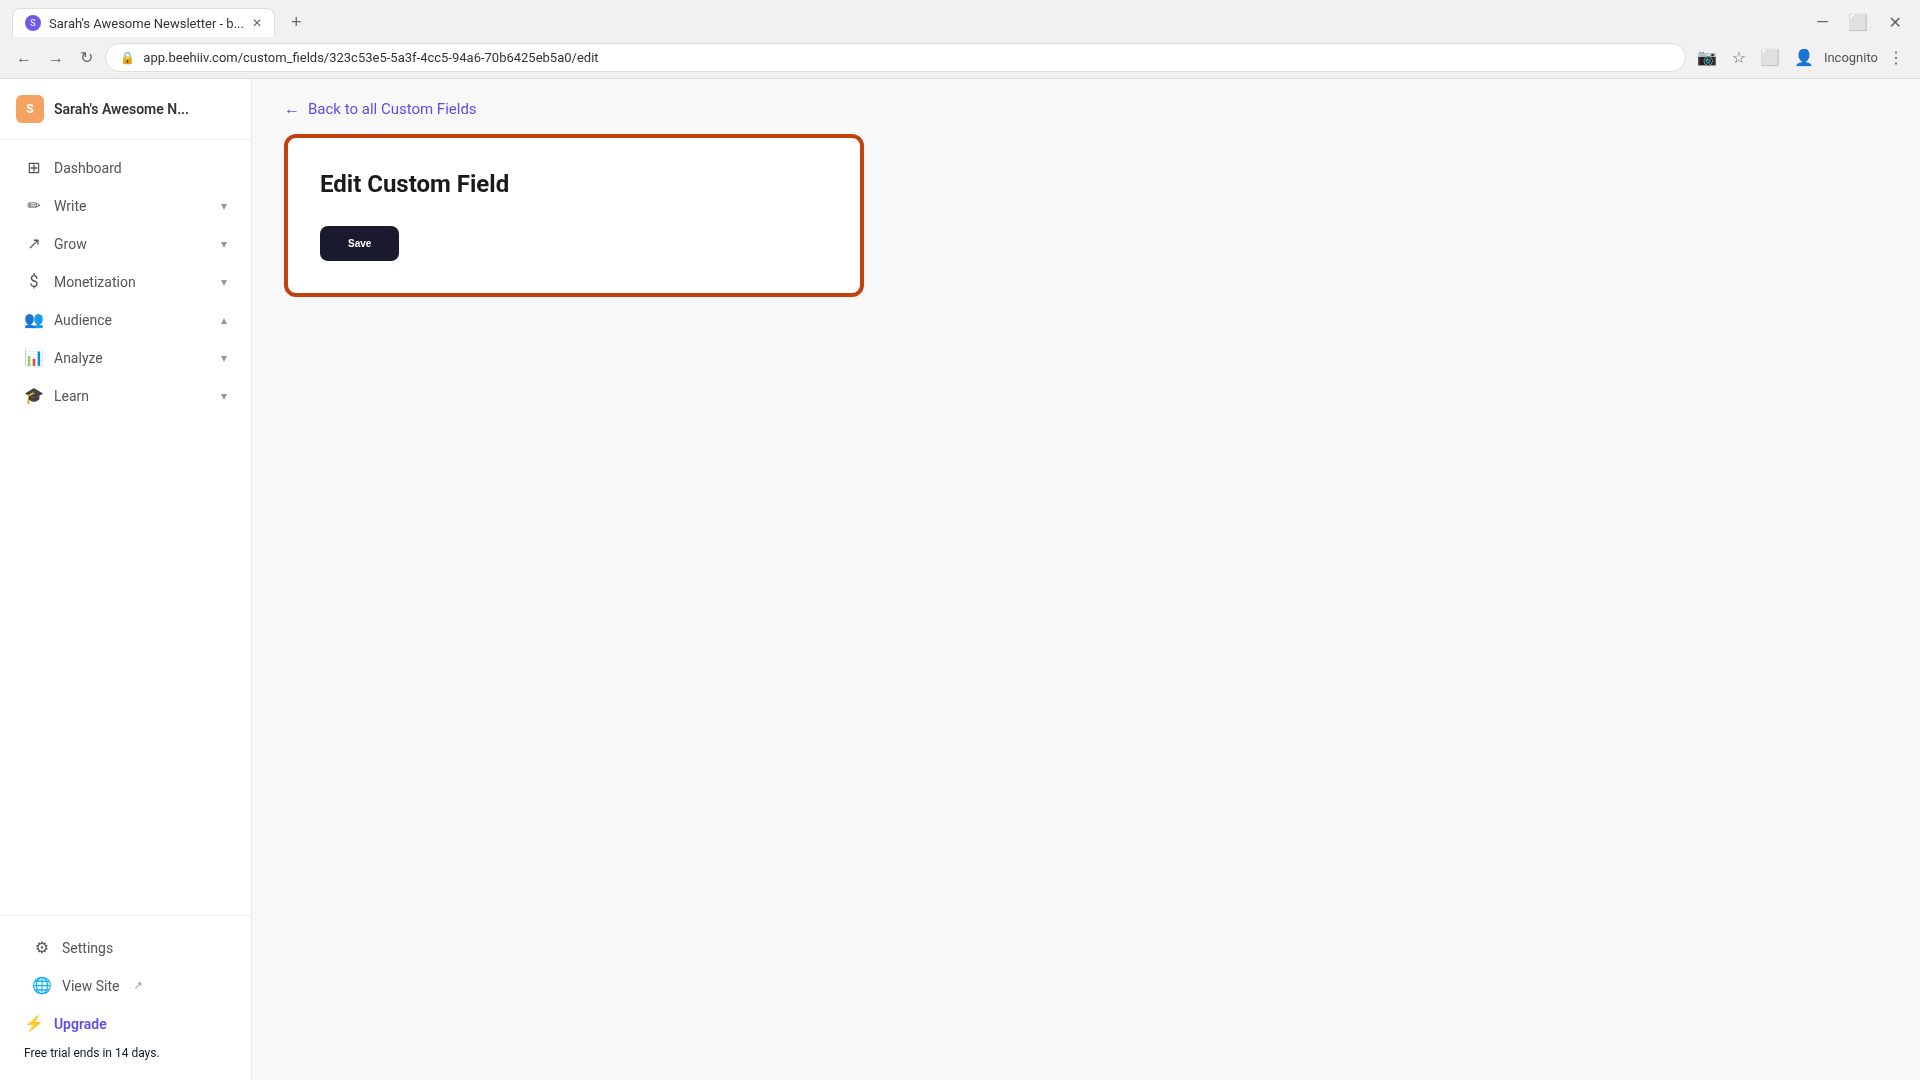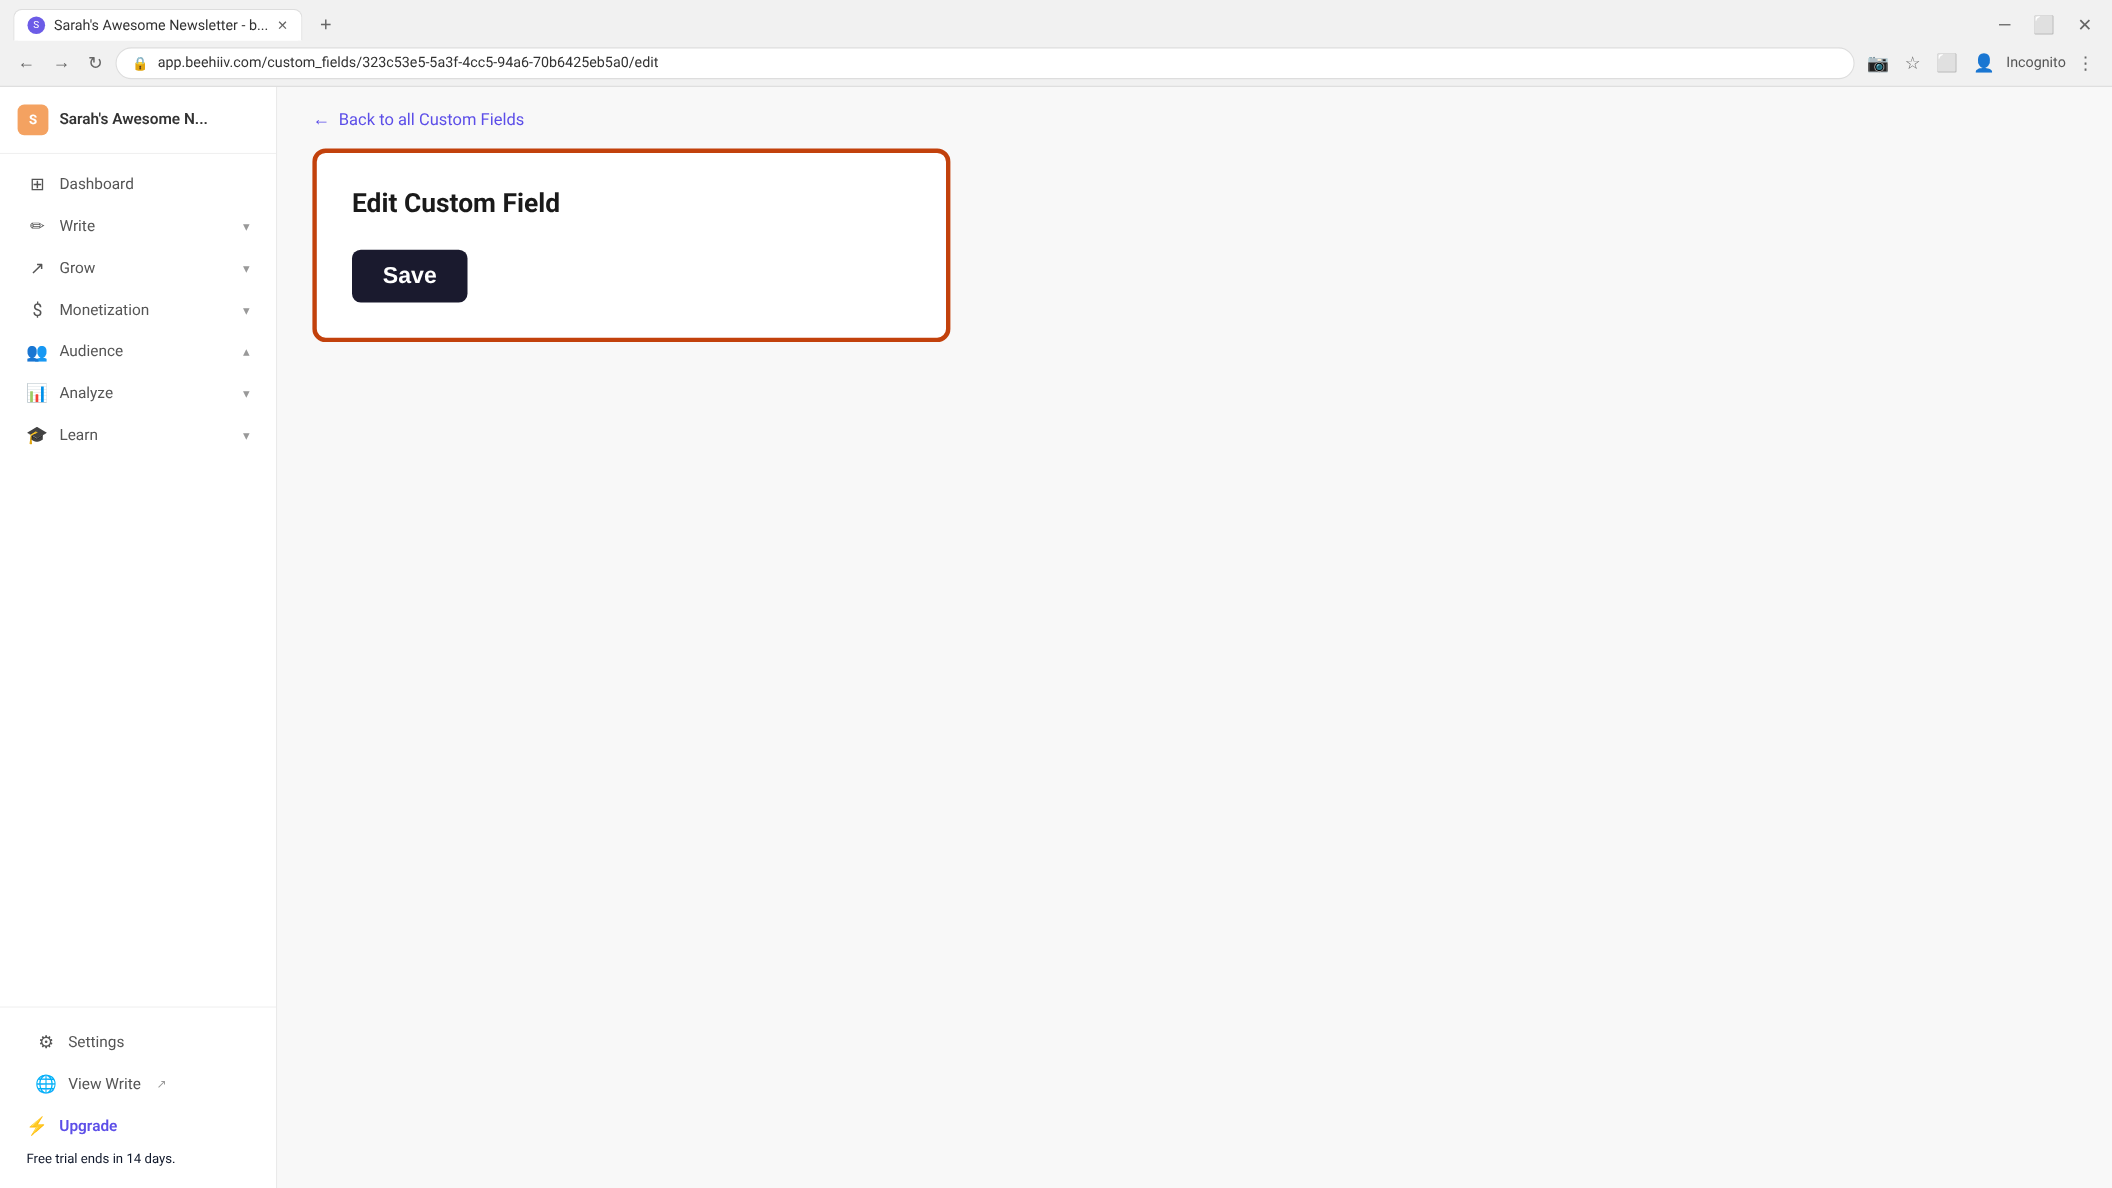--- a/index.html
+++ b/index.html
@@ -59,21 +59,21 @@
     .form-label { font-size: 14px; font-weight: 500; color: #333; margin-bottom: 8px; display: block; }
     .form-label .required { color: #e55; margin-left: 2px; }
     .form-input { width: 100%; padding: 10px 14px; border: 1px solid #ddd; border-radius: 8px; font-size: 15px; color: #333; outline: none; }
 
     .form-select-wrapper { position: relative; }
     .form-select { width: 100%; padding: 10px 40px 10px 14px; border: 1px solid #ddd; border-radius: 8px; font-size: 15px; color: #333; appearance: none; background: white; outline: none; cursor: pointer; }
     .select-arrow { position: absolute; right: 14px; top: 50%; transform: translateY(-50%); color: #666; font-size: 12px; pointer-events: none; }
 
     .form-hint { font-size: 13px; color: #888; margin-top: 8px; }
 
-    .save-btn { background: #1a1a2e; color: white; border: none; border-radius: 8px; padding: 12px 28px; font-size: 21px; font-weight: 600; cursor: pointer; }
+    .save-btn { background: #1a1a2e; color: white; border: none; border-radius: 8px; padding: 12px 28px; font-size: 10px; font-weight: 600; cursor: pointer; }
 
     
     .sidebar::-webkit-scrollbar { width: 4px; }
     .sidebar::-webkit-scrollbar-thumb { background: #ddd; border-radius: 4px; }
   </style>
 </head>
 <body>
 
 <div class="browser-chrome">
   <div class="browser-titlebar">
@@ -155,21 +155,21 @@
       </div>
     </div>
 
     <div class="sidebar-bottom">
       <div class="nav-item">
         <span class="nav-icon">⚙</span>
         <span>Settings</span>
       </div>
       <div class="nav-item">
         <span class="nav-icon">🌐</span>
-        <span>View Write</span>
+        <span>View Site</span>
         <span style="font-size:11px;color:#999;margin-left:4px;">↗</span>
       </div>
       <div class="upgrade-btn">
         <span class="upgrade-icon">⚡</span>
         <span>Upgrade</span>
       </div>
       <div class="trial-text">Free trial ends in 14 days.</div>
     </div>
   </div>
 

